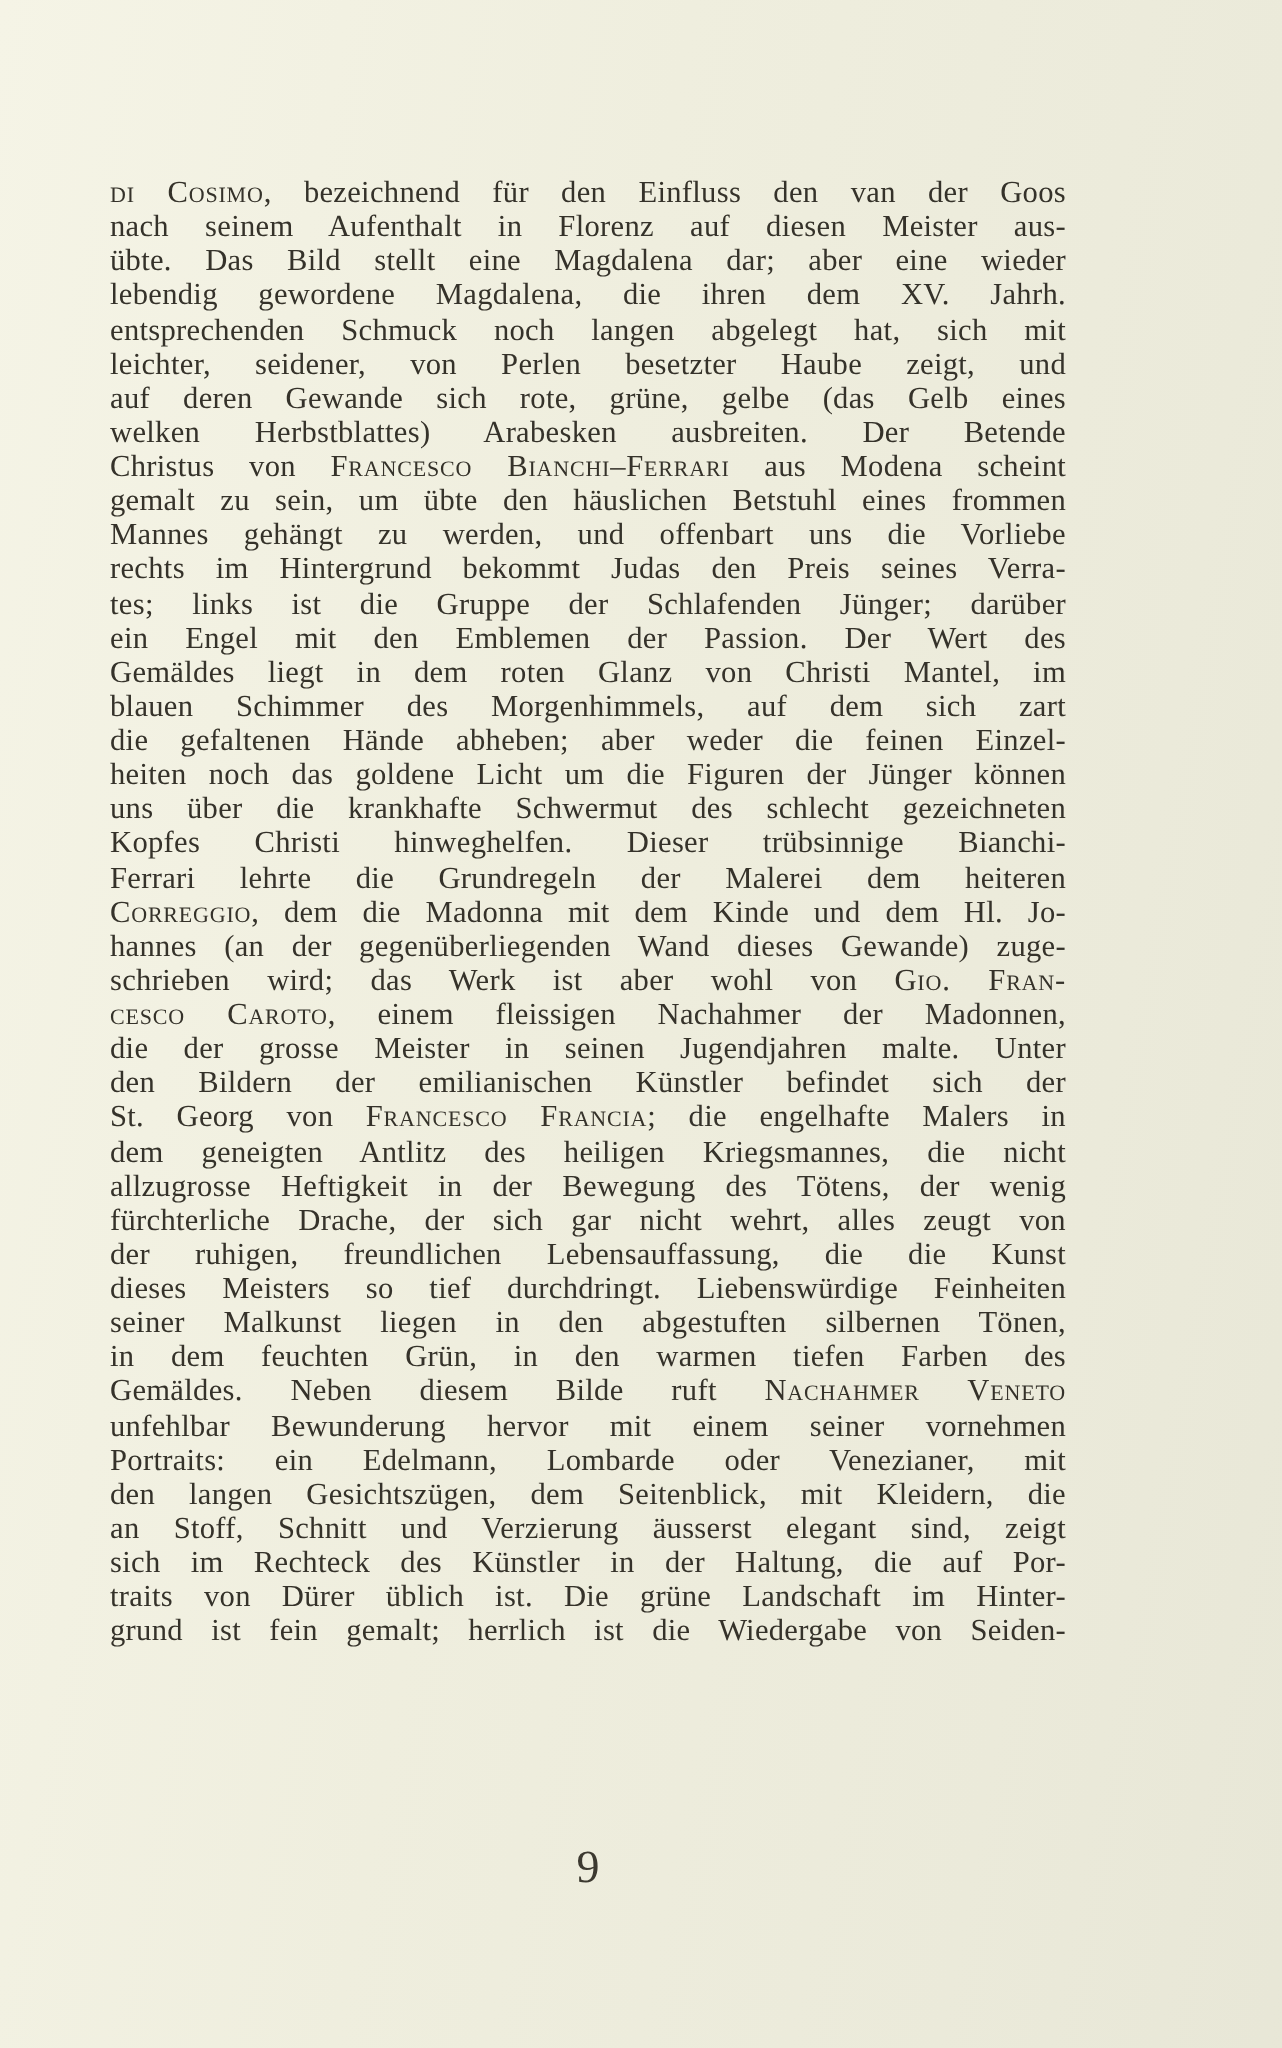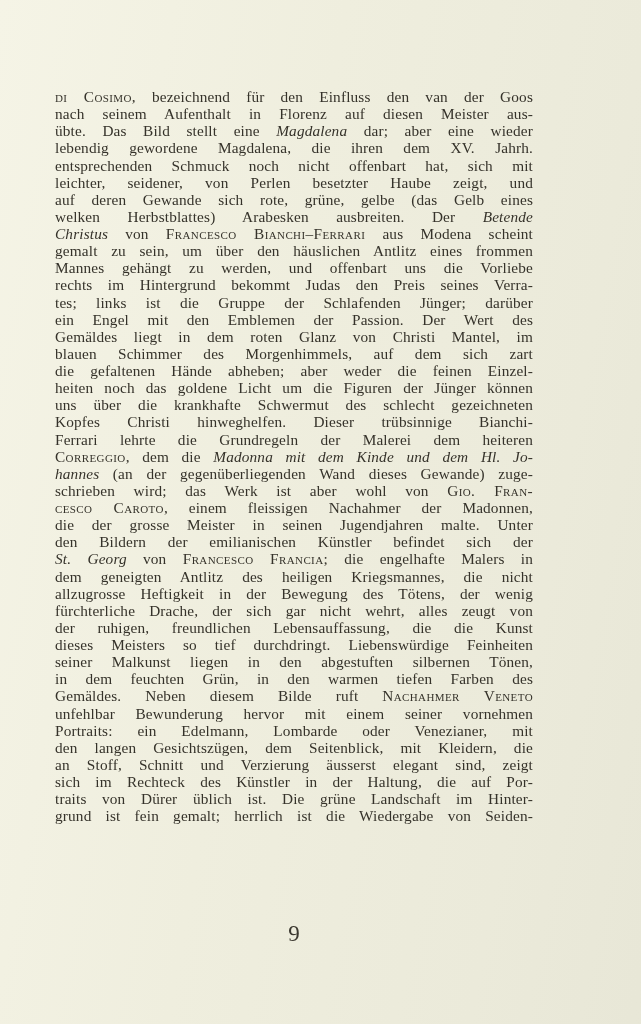--- a/index.html
+++ b/index.html
@@ -35,21 +35,21 @@
     overflow: hidden;
     white-space: normal;
   }
   
   .line::after {
     content: "";
     display: inline-block;
     width: 100%;
     height: 0;
   }
-  .i  { font-style: italic; }
+  .i  { }
   .sc { font-variant: small-caps; letter-spacing: 0.4px; }
   .page-number {
     position: absolute;
     left: 55px;
     top: 918px;
     width: 478px;
     text-align: center;
     font-size: 23px;
     line-height: 32px;
     color: #3c3930;
@@ -57,26 +57,26 @@
 </style>
 </head>
 <body>
 
 <div class="page">
   <div class="text-block">
       <div class="line"><span class="sc">di Cosimo</span><span>, bezeichnend für den Einfluss den van der Goos</span></div>
       <div class="line"><span>nach seinem Aufenthalt in Florenz auf diesen Meister aus-</span></div>
       <div class="line"><span>übte. Das Bild stellt eine </span><span class="i">Magdalena</span><span> dar; aber eine wieder</span></div>
       <div class="line"><span>lebendig gewordene Magdalena, die ihren dem XV. Jahrh.</span></div>
-      <div class="line"><span>entsprechenden Schmuck noch nicht offenbart hat, sich mit</span></div>
+      <div class="line"><span>entsprechenden Schmuck noch langen abgelegt hat, sich mit</span></div>
       <div class="line"><span>leichter, seidener, von Perlen besetzter Haube zeigt, und</span></div>
       <div class="line"><span>auf deren Gewande sich rote, grüne, gelbe (das Gelb eines</span></div>
       <div class="line"><span>welken Herbstblattes) Arabesken ausbreiten. Der </span><span class="i">Betende</span></div>
       <div class="line"><span class="i">Christus</span><span> von </span><span class="sc">Francesco Bianchi–Ferrari</span><span> aus Modena scheint</span></div>
-      <div class="line"><span>gemalt zu sein, um über den häuslichen Antlitz eines frommen</span></div>
+      <div class="line"><span>gemalt zu sein, um übte den häuslichen Betstuhl eines frommen</span></div>
       <div class="line"><span>Mannes gehängt zu werden, und offenbart uns die Vorliebe</span></div>
       <div class="line"><span>rechts im Hintergrund bekommt Judas den Preis seines Verra-</span></div>
       <div class="line"><span>tes; links ist die Gruppe der Schlafenden Jünger; darüber</span></div>
       <div class="line"><span>ein Engel mit den Emblemen der Passion. Der Wert des</span></div>
       <div class="line"><span>Gemäldes liegt in dem roten Glanz von Christi Mantel, im</span></div>
       <div class="line"><span>blauen Schimmer des Morgenhimmels, auf dem sich zart</span></div>
       <div class="line"><span>die gefaltenen Hände abheben; aber weder die feinen Einzel-</span></div>
       <div class="line"><span>heiten noch das goldene Licht um die Figuren der Jünger können</span></div>
       <div class="line"><span>uns über die krankhafte Schwermut des schlecht gezeichneten</span></div>
       <div class="line"><span>Kopfes Christi hinweghelfen. Dieser trübsinnige Bianchi-</span></div>

